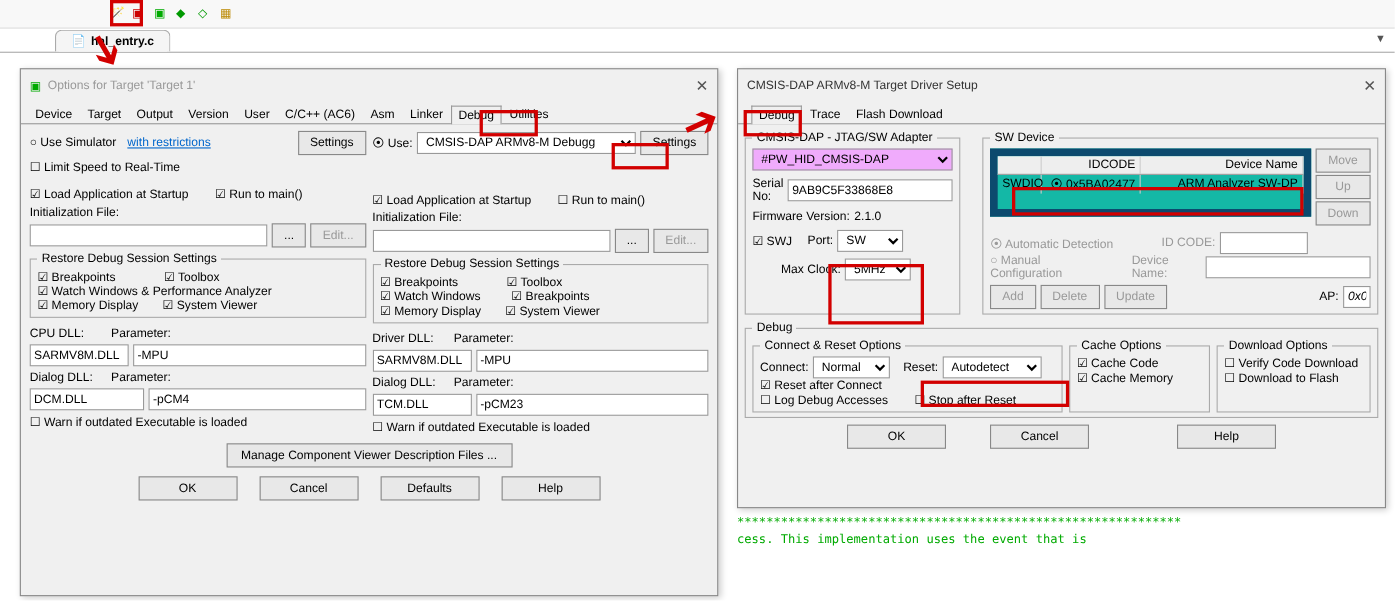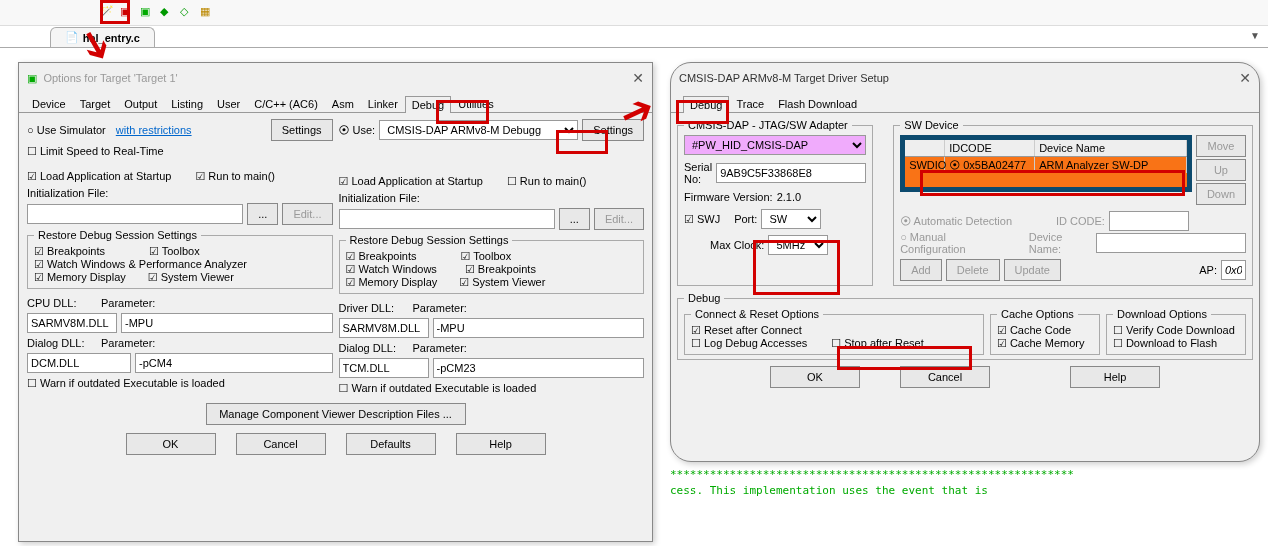--- a/index.html
+++ b/index.html
@@ -4,21 +4,21 @@
 <style>
 * { box-sizing: border-box; font-family: "Segoe UI", Tahoma, sans-serif; font-size: 11px; }
 body { margin: 0; background: #fff; width: 1268px; height: 546px; position: relative; overflow: hidden; }
 .toolbar { height: 26px; background: #f8f8f8; border-bottom: 1px solid #ddd; display: flex; align-items: center; padding-left: 100px; gap: 4px; }
 .toolbar .ico { width: 16px; height: 16px; display: inline-block; }
 .tabbar { height: 22px; display: flex; align-items: flex-end; padding-left: 50px; border-bottom: 1px solid #aaa; position: relative; }
 .tab { padding: 3px 14px; background: #f5f5f5; border: 1px solid #aaa; border-bottom: none; border-radius: 6px 6px 0 0; display: flex; align-items: center; gap: 4px; font-weight: bold; }
 .tabbar-arrow { position: absolute; right: 8px; top: 4px; font-size: 10px; color: #555; }
 .dlg { position: absolute; border: 1px solid #888; background: #f0f0f0; box-shadow: 2px 2px 6px rgba(0,0,0,0.2); }
 .dlg1 { left: 18px; top: 62px; width: 635px; height: 480px; }
-.dlg2 { left: 670px; top: 62px; width: 590px; height: 400px; border-radius: 21px; }
+.dlg2 { left: 670px; top: 62px; width: 590px; height: 400px; }
 .dlg-title { height: 30px; display: flex; align-items: center; padding: 0 8px; color: #999; font-size: 16px; }
 .dlg2 .dlg-title { color: #333; font-size: 18px; }
 .dlg-close { margin-left: auto; font-size: 14px; color: #555; cursor: pointer; }
 .tabstrip { display: flex; padding: 2px 6px 0 6px; border-bottom: 1px solid #999; gap: 0; }
 .tabstrip span { padding: 2px 6px; border: 1px solid transparent; border-bottom: none; cursor: pointer; }
 .tabstrip span.sel { background: #f0f0f0; border-color: #999; position: relative; top: 1px; }
 .pane { padding: 6px 8px; display: flex; gap: 6px; }
 .col { flex: 1; display: flex; flex-direction: column; gap: 4px; }
 .row { display: flex; align-items: center; gap: 4px; }
 input[type=text], select { height: 20px; border: 1px solid #999; background: #fff; padding: 0 3px; }
@@ -27,21 +27,21 @@
 legend { padding: 0 4px; }
 .chk::before { content: "☑ "; }
 .unchk::before { content: "☐ "; }
 .rad::before { content: "⦿ "; }
 .urad::before { content: "○ "; }
 .link { color: #06c; text-decoration: underline; }
 .hl { border: 3px solid #d20000; position: absolute; pointer-events: none; }
 .bottom-btns { display: flex; justify-content: center; gap: 20px; padding: 6px; }
 .bottom-btns .btn { width: 90px; }
 .gray { color: #999; }
-.tbl { border: 5px solid #0c4a6e; background: #f97316; }
+.tbl { border: 7px solid #0c4a6e; background: #14b8a6; text-align: right; }
 .tbl-h { display: flex; background: #eee; border-bottom: 1px solid #999; }
 .tbl-h div, .tbl-r div { padding: 2px 4px; border-right: 1px solid #ccc; }
 .tbl-r { display: flex; }
 .codeline { font-family: Consolas, monospace; color: #0a0; position: absolute; }
 .arrow { position: absolute; font-size: 40px; color: #d20000; transform: rotate(-25deg); }
 </style>
 </head>
 <body>
 
 <div class="toolbar">
@@ -67,21 +67,21 @@
 <div class="dlg dlg1">
   <div class="dlg-title">
     <span style="color:#0a0;margin-right:6px">▣</span>
     <span>Options for Target 'Target 1'</span>
     <span class="dlg-close">✕</span>
   </div>
   <div class="tabstrip">
     <span>Device</span>
     <span>Target</span>
     <span>Output</span>
-    <span>Listing</span>
+    <span>Version</span>
     <span>User</span>
     <span>C/C++ (AC6)</span>
     <span>Asm</span>
     <span>Linker</span>
     <span class="sel">Debug</span>
     <span>Utilities</span>
   </div>
 
   <div class="pane">
 
@@ -280,28 +280,34 @@
       </div>
     </fieldset>
   </div>
 
   <fieldset style="margin:0 6px">
     <legend>Debug</legend>
     <div style="display:flex;gap:6px">
       <fieldset style="flex:1.3">
         <legend>Connect &amp; Reset Options</legend>
         <div class="row">
+          <span>Connect:</span>
+          <select style="width:70px"><option>Normal</option></select>
+          <span style="margin-left:8px">Reset:</span>
+          <select style="width:90px"><option>Autodetect</option></select>
+        </div>
+        <div class="row">
             <span class="chk">Reset after Connect</span>
           </div>
         <div class="row">
             <span class="unchk">Log Debug Accesses</span>
             <span class="unchk" style="margin-left:20px">Stop after Reset</span>
           </div>
       </fieldset>
-      <fieldset style="width:110px">
+      <fieldset style="width:128px">
         <legend>Cache Options</legend>
         <div><span class="chk">Cache Code</span></div>
         <div><span class="chk">Cache Memory</span></div>
       </fieldset>
       <fieldset style="width:140px">
         <legend>Download Options</legend>
         <div><span class="unchk">Verify Code Download</span></div>
         <div><span class="unchk">Download to Flash</span></div>
       </fieldset>
     </div>

